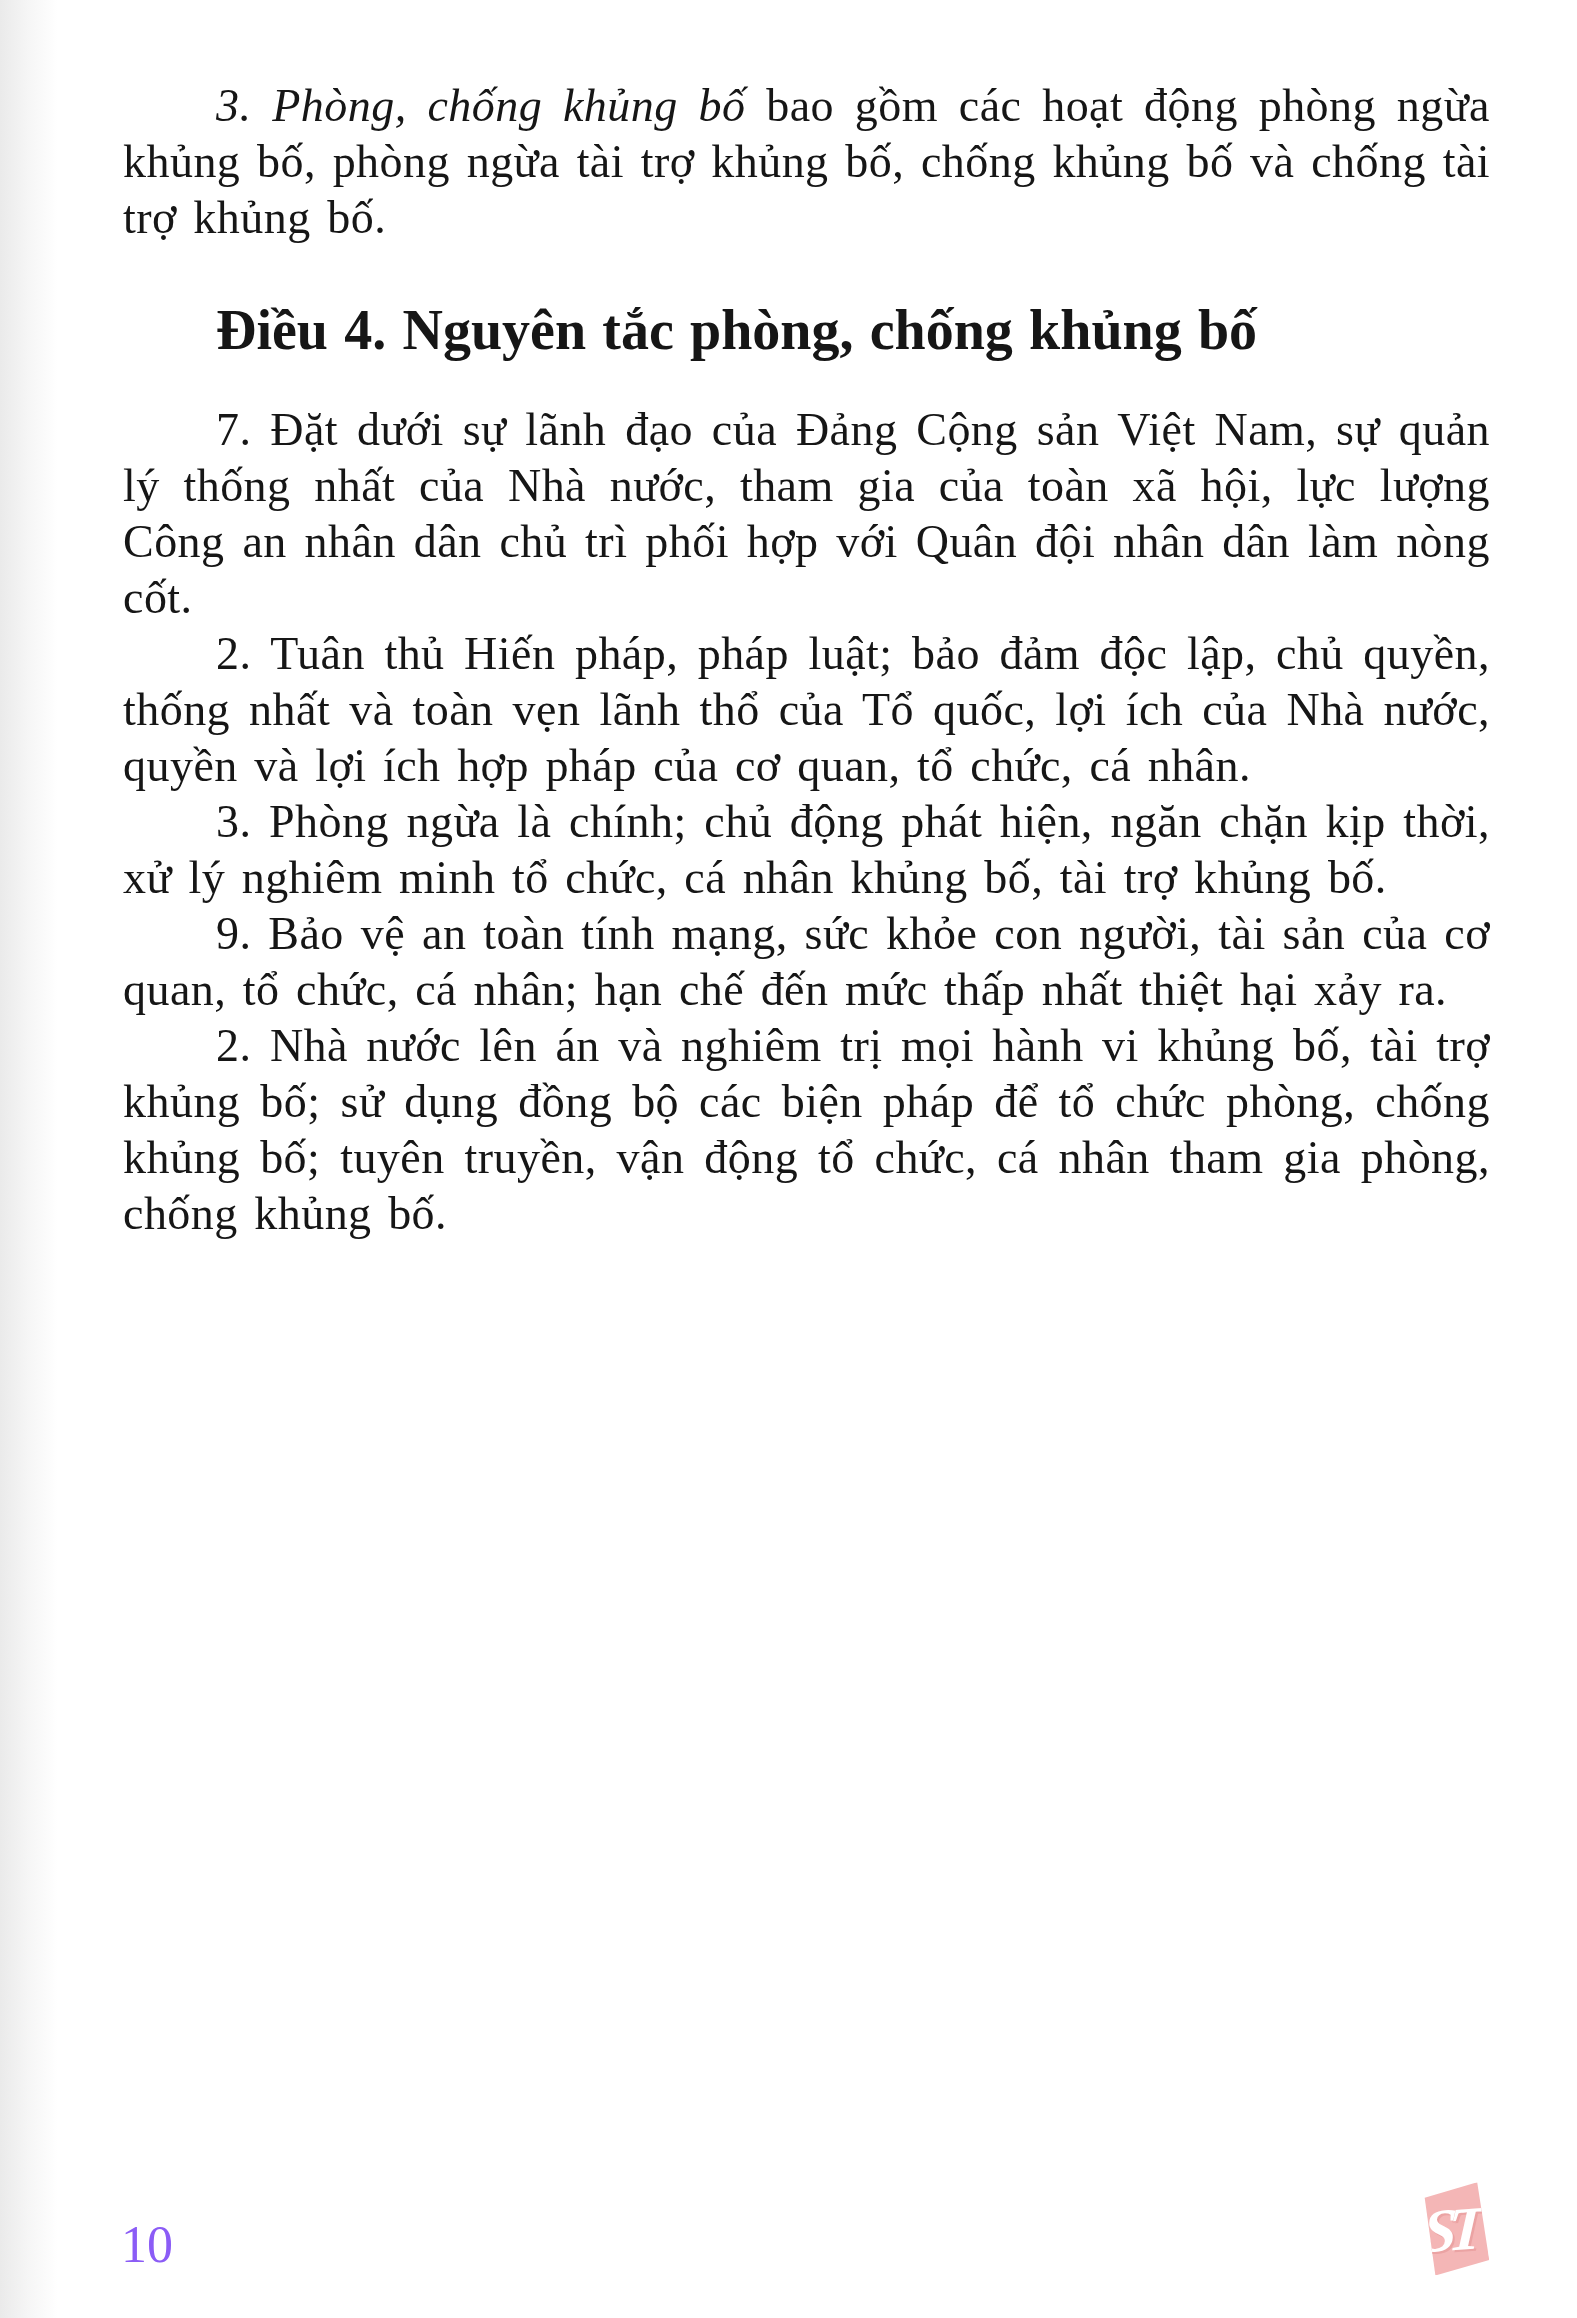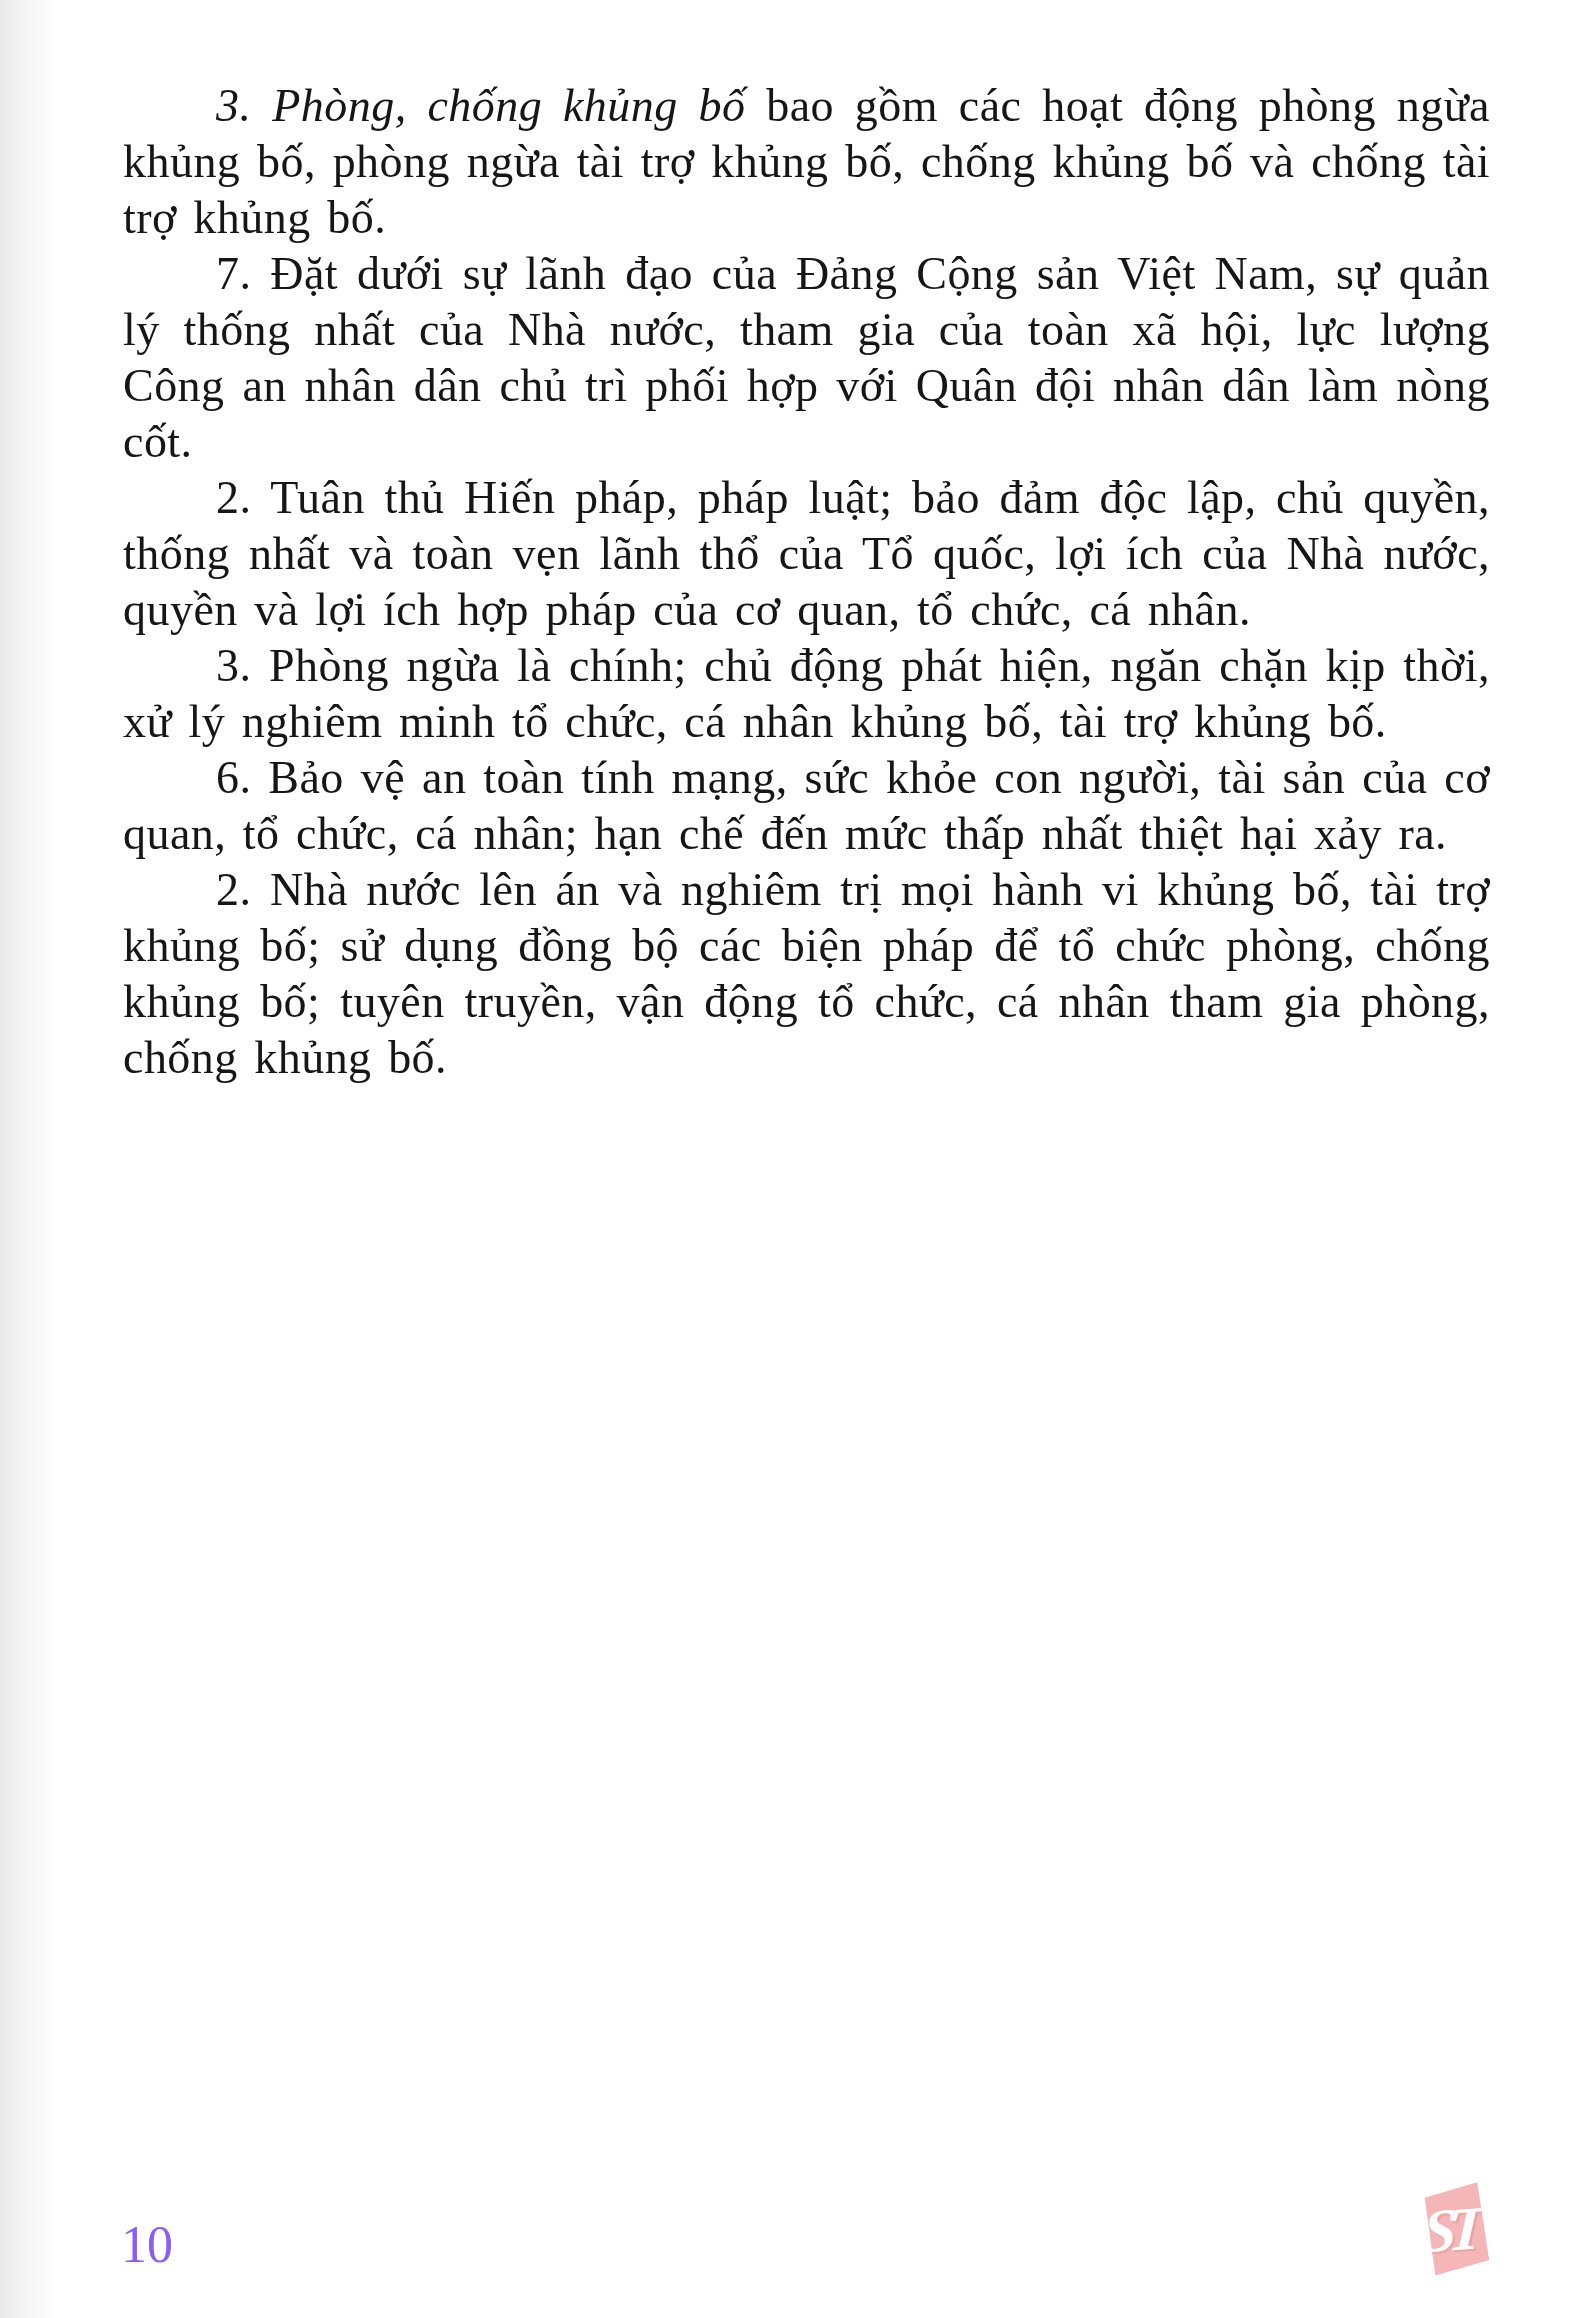--- a/index.html
+++ b/index.html
@@ -89,28 +89,29 @@
 <body>
 
 <div class="page">
 
   <div class="gutter-shadow"></div>
 
   <main class="content">
 
     <p class="body-par"><em>3. Phòng, chống khủng bố</em><span> bao gồm các hoạt động phòng ngừa khủng bố, phòng ngừa tài trợ khủng bố, chống khủng bố và chống tài trợ khủng bố.</span></p>
 
+    <h2 class="article-heading">Điều 4. Nguyên tắc phòng, chống khủng bố</h2>
 
     <p class="body-par">7. Đặt dưới sự lãnh đạo của Đảng Cộng sản Việt Nam, sự quản lý thống nhất của Nhà nước, tham gia của toàn xã hội, lực lượng Công an nhân dân chủ trì phối hợp với Quân đội nhân dân làm nòng cốt.</p>
 
     <p class="body-par">2. Tuân thủ Hiến pháp, pháp luật; bảo đảm độc lập, chủ quyền, thống nhất và toàn vẹn lãnh thổ của Tổ quốc, lợi ích của Nhà nước, quyền và lợi ích hợp pháp của cơ quan, tổ chức, cá nhân.</p>
 
     <p class="body-par">3. Phòng ngừa là chính; chủ động phát hiện, ngăn chặn kịp thời, xử lý nghiêm minh tổ chức, cá nhân khủng bố, tài trợ khủng bố.</p>
 
-    <p class="body-par">6. Bảo vệ an toàn tính mạng, sức khỏe con người, tài sản của cơ quan, tổ chức, cá nhân; hạn chế đến mức thấp nhất thiệt hại xảy ra.</p>
+    <p class="body-par">9. Bảo vệ an toàn tính mạng, sức khỏe con người, tài sản của cơ quan, tổ chức, cá nhân; hạn chế đến mức thấp nhất thiệt hại xảy ra.</p>
 
 
     <p class="body-par">2. Nhà nước lên án và nghiêm trị mọi hành vi khủng bố, tài trợ khủng bố; sử dụng đồng bộ các biện pháp để tổ chức phòng, chống khủng bố; tuyên truyền, vận động tổ chức, cá nhân tham gia phòng, chống khủng bố.</p>
 
   </main>
 
   <span class="page-number">10</span>
 
   <div class="publisher-logo">
     <span class="logo-text">ST</span>

